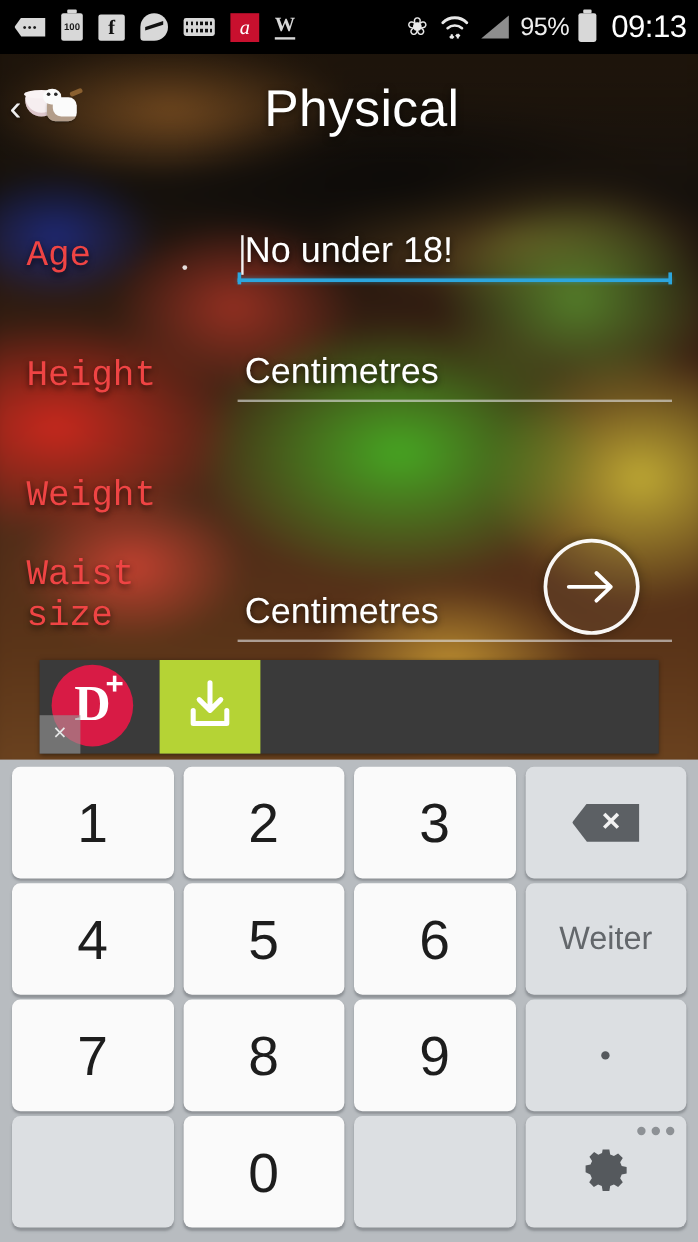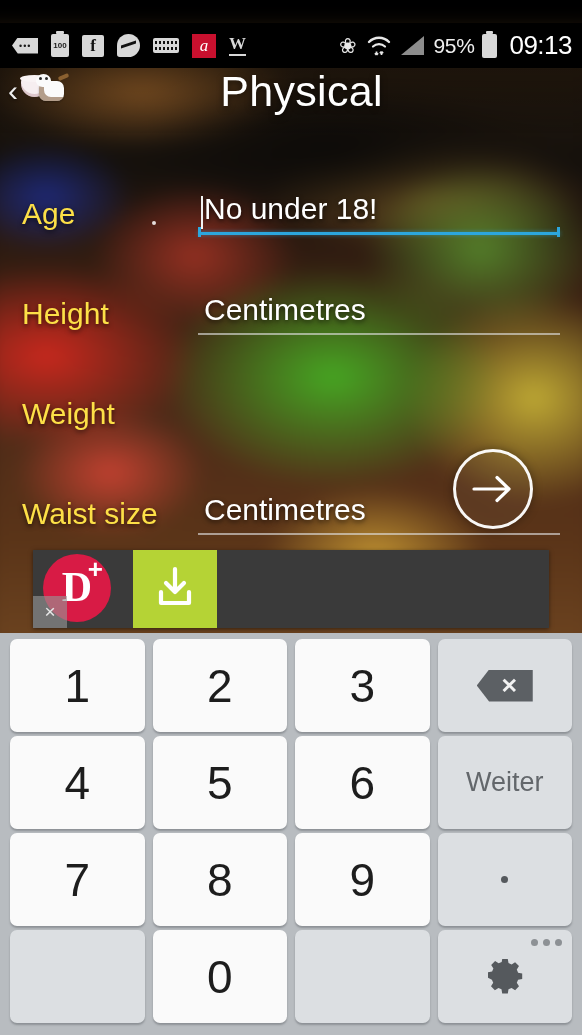--- a/index.html
+++ b/index.html
@@ -8,21 +8,21 @@
     overflow:hidden;
     background:#000;
     font-family:"Liberation Sans", sans-serif;
   }
   #screen { position:relative; width:582px; height:1035px; overflow:hidden; }
 
   
   .statusbar {
     position:absolute; top:0; left:0; width:582px; height:45px;
     background:#000; display:flex; align-items:center;
-    padding:0 10px 0 12px; z-index:40;margin-top:23px;
+    padding:0 10px 0 12px; z-index:40;
   }
   .sb-left { display:flex; align-items:center; gap:13px; flex:1; }
   .sb-right { display:flex; align-items:center; gap:10px; }
   .sbi { display:flex; align-items:center; justify-content:center; }
 
   .ico-tag { width:26px; height:16px; position:relative; }
   .ico-tag:before {
     content:""; position:absolute; left:0; top:0; width:26px; height:16px;
     background:#d8d8d8;
     clip-path:polygon(22% 0,100% 0,100% 100%,22% 100%,0 50%);
@@ -165,22 +165,22 @@
     text-shadow:0 2px 6px rgba(0,0,0,.55);
   }
 
   
   .form-area { position:absolute; top:137px; left:0; width:582px; z-index:20; }
   .field-row {
     position:relative; display:flex; align-items:flex-end; height:100px;
     padding:0 22px;
   }
   .field-label {
-    color:#fde047; font-size:30px; width:176px; flex-shrink:0;
-    text-shadow:0 2px 5px rgba(0,0,0,.65); padding-bottom:6px;
+    color:#ef4444; font-size:30px; width:176px; flex-shrink:0;
+    text-shadow:0 2px 5px rgba(0,0,0,.65); padding-bottom:6px;font-family:Liberation Mono, monospace;
   }
   .field-input-wrap { flex:1; position:relative; padding-bottom:2px; }
   .field-value {
     color:#fff; font-size:30px; padding:0 2px 6px 6px;
     text-shadow:0 2px 5px rgba(0,0,0,.65); white-space:nowrap;
   }
   .field-underline { height:2px; width:100%; background:rgba(225,225,225,.62); }
   .field-underline.focused {
     background:#2ca6dd; height:3px;
     box-shadow:0 0 4px rgba(44,166,221,.6);

